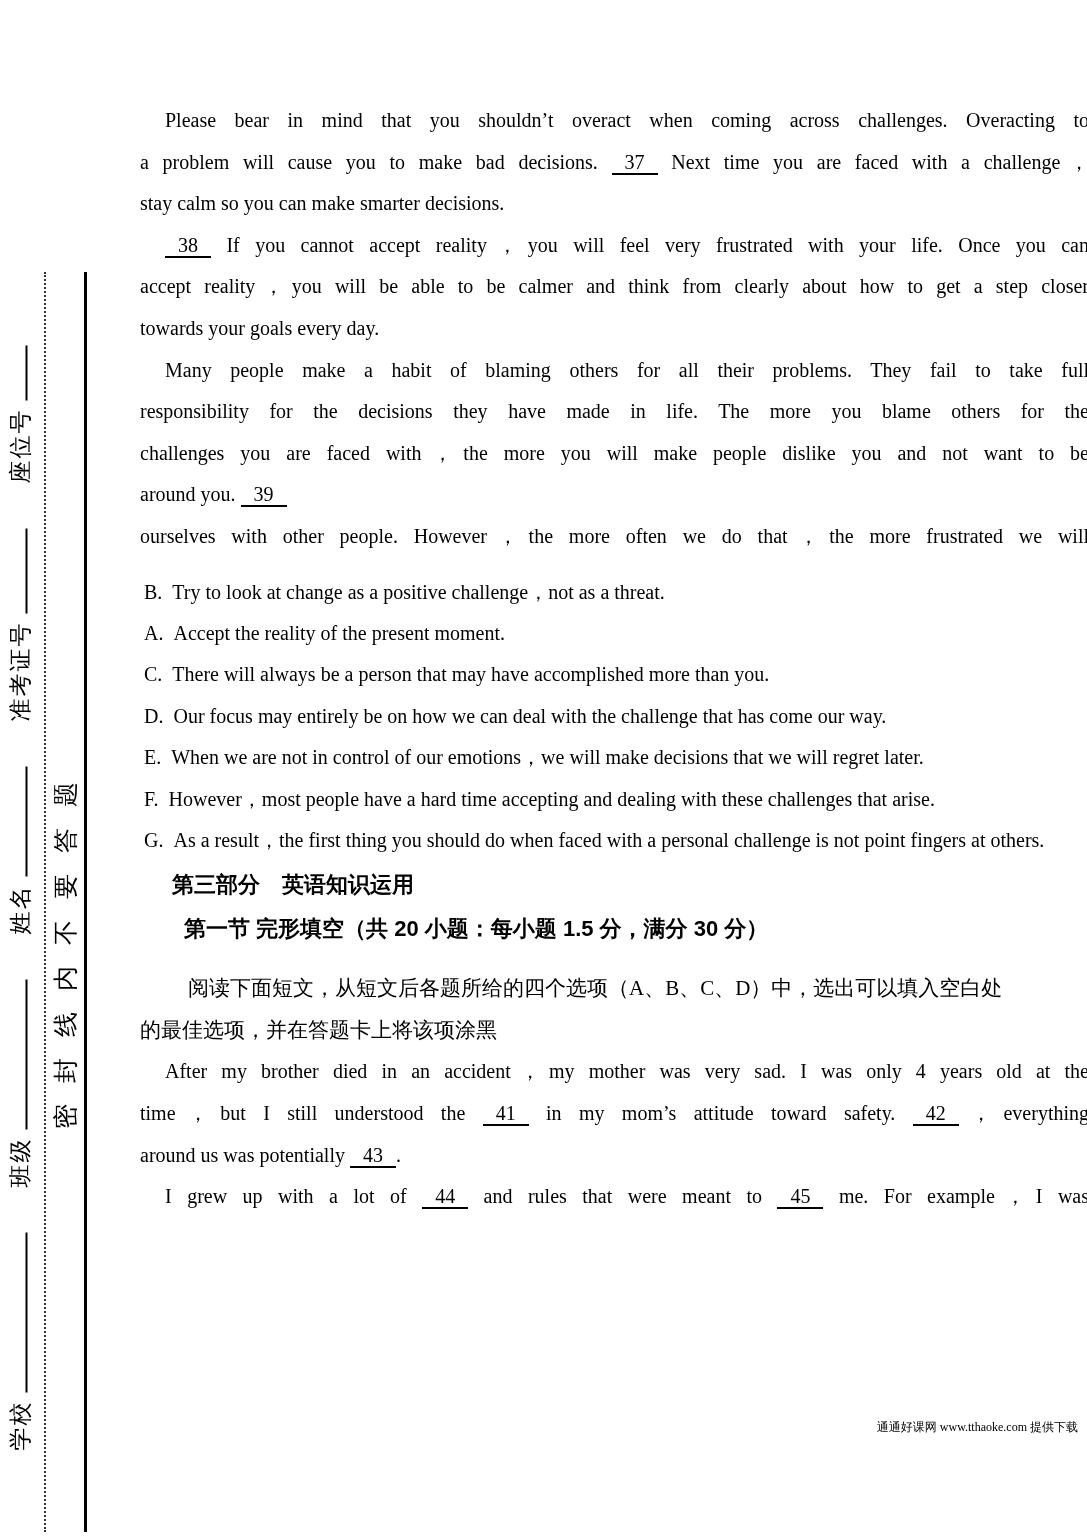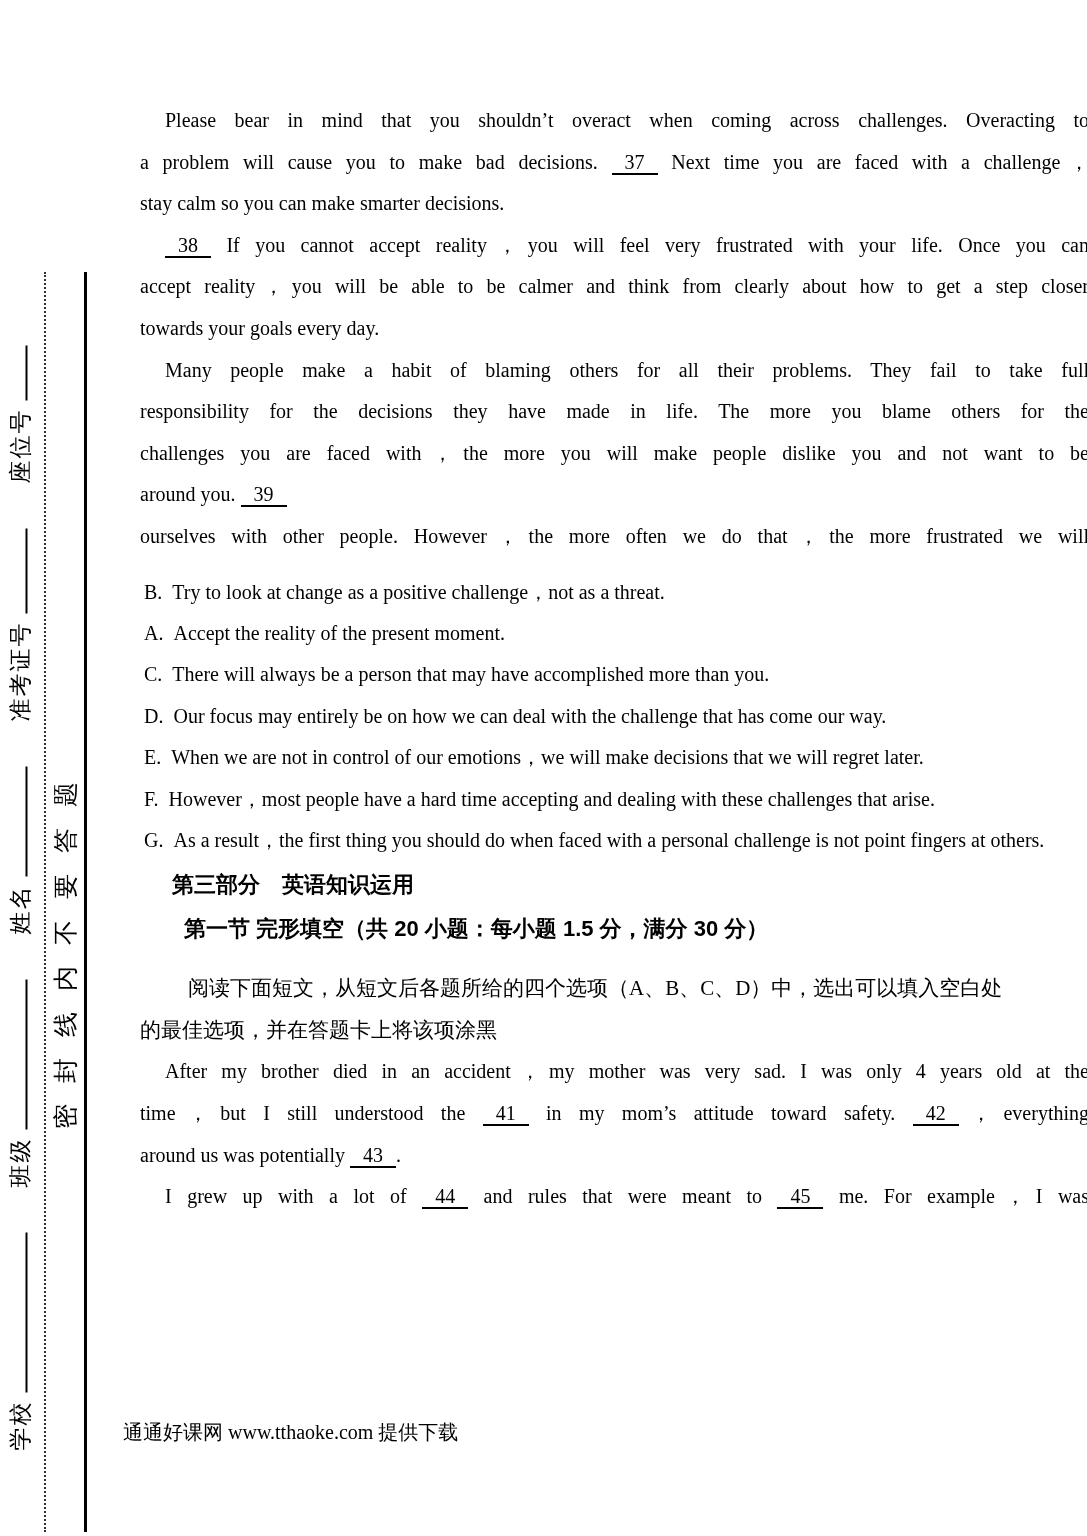--- a/index.html
+++ b/index.html
@@ -38,22 +38,22 @@
   .ans-item{width:176px;font-size:20px;}
   .ans-rule{display:inline-block;width:100px;border-bottom:2px solid #000;height:2px;margin-left:8px;}
 
   .h1{font-family:"Liberation Sans","DejaVu Sans",sans-serif;font-weight:bold;
       font-size:22px;line-height:44px;margin-top:2px;margin-left:32px;}
   .h2{font-family:"Liberation Sans","DejaVu Sans",sans-serif;font-weight:bold;
       font-size:22px;line-height:44px;text-indent:44px;}
   .cn-ins{margin-top:16px;}
   .cn-ins .line{font-size:21px;line-height:42px;}
 
-  .footer{position:absolute;left:123px;top:1419px;width:949px;text-align:left;
-          font-size:20px;}
+  .footer{position:absolute;left:129px;top:1419px;width:949px;text-align:right;
+          font-size:12px;}
 </style>
 </head>
 <body>
 
 <div class="page">
 
   <div class="seal-dashed"></div>
   <div class="seal-solid"></div>
   <div class="margin-fields">
       <span class="mf-item">

